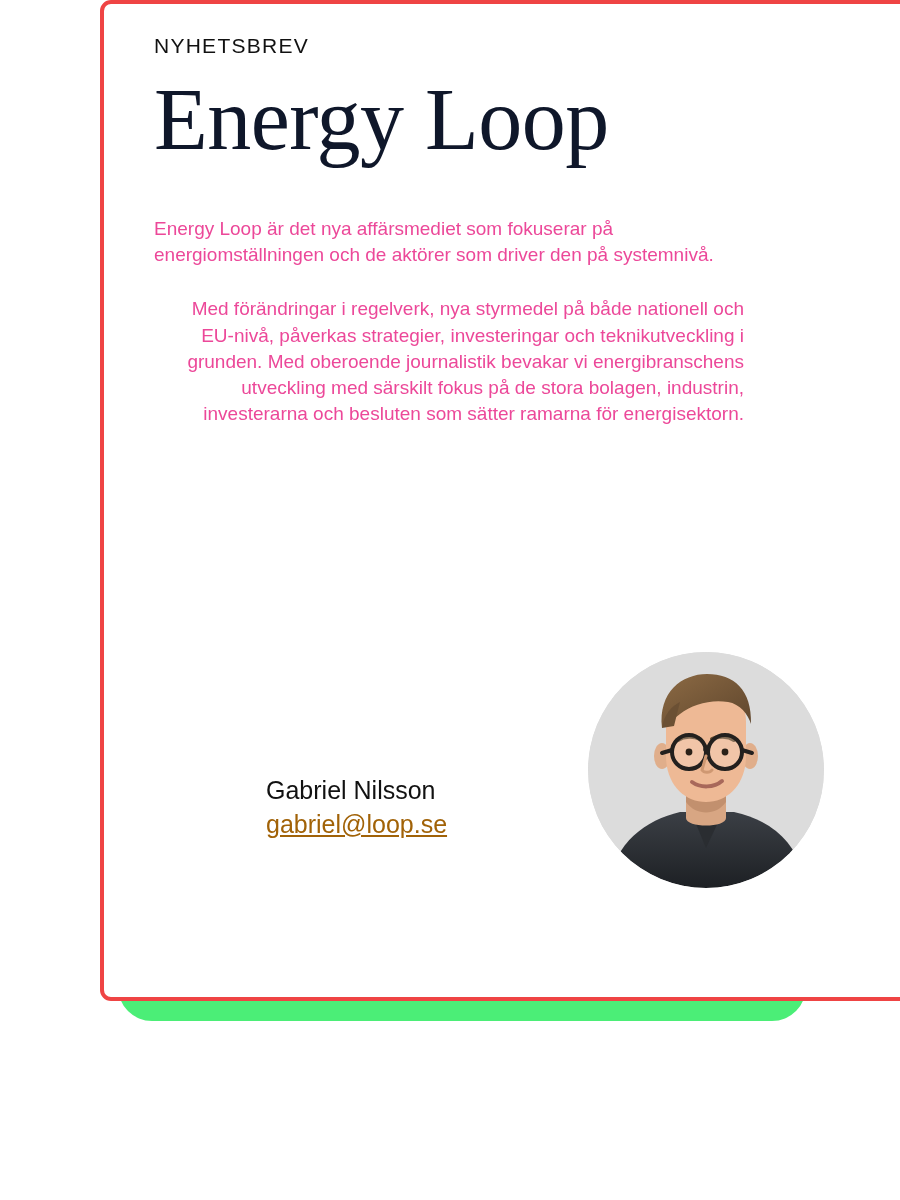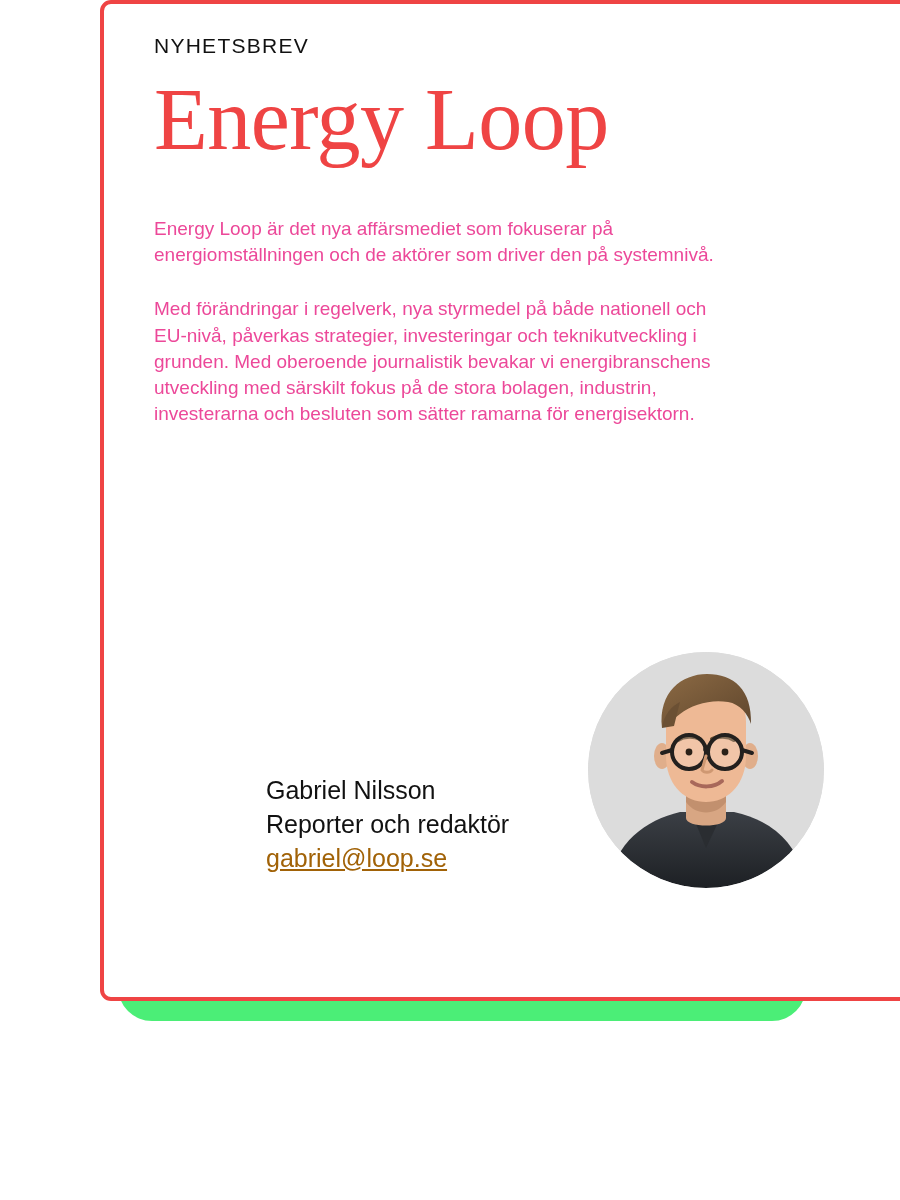--- a/index.html
+++ b/index.html
@@ -57,33 +57,33 @@
     color: #111111;
     font-weight: 400;
     margin: 0 0 18px 0;
   }
 
   .title {
     font-family: "Liberation Serif", serif;
     font-size: 88px;
     line-height: 1.0;
     font-weight: 400;
-    color: #ef4444;
+    color: #0f172a;
     margin: 0 0 52px 0;
     letter-spacing: -0.5px;
   }
 
   .para {
     font-size: 19px;
     line-height: 1.38;
     color: #ec4899;
     margin: 0 0 28px 0;
     max-width: 590px;
   }
-  .para:last-of-type { margin-bottom: 4px; }
+  .para:last-of-type { margin-bottom: 4px; text-align: right; }
 
   .author-block {
     position: absolute;
     left: 162px;
     top: 770px;
     width: 330px;
   }
   .author-name {
     font-size: 25px;
     font-weight: normal;
@@ -185,18 +185,17 @@
 
           <path d="M118 104 L114 118 C116 121 122 121 124 118" stroke="#cf9872" stroke-width="3" fill="none" stroke-linecap="round"></path>
 
           <path d="M104 130 C112 136 126 136 134 129" stroke="#a8685a" stroke-width="4" fill="none" stroke-linecap="round"></path>
         </g>
       </svg>
     </div>
 
     <div class="author-block">
       <div class="author-name">Gabriel Nilsson</div>
-      <div class="author-role">Reporter och redaktör</div>
       <a class="author-email" href="#">gabriel@loop.se</a>
     </div>
 
   </div>
 </div>
 
 </body></html>

